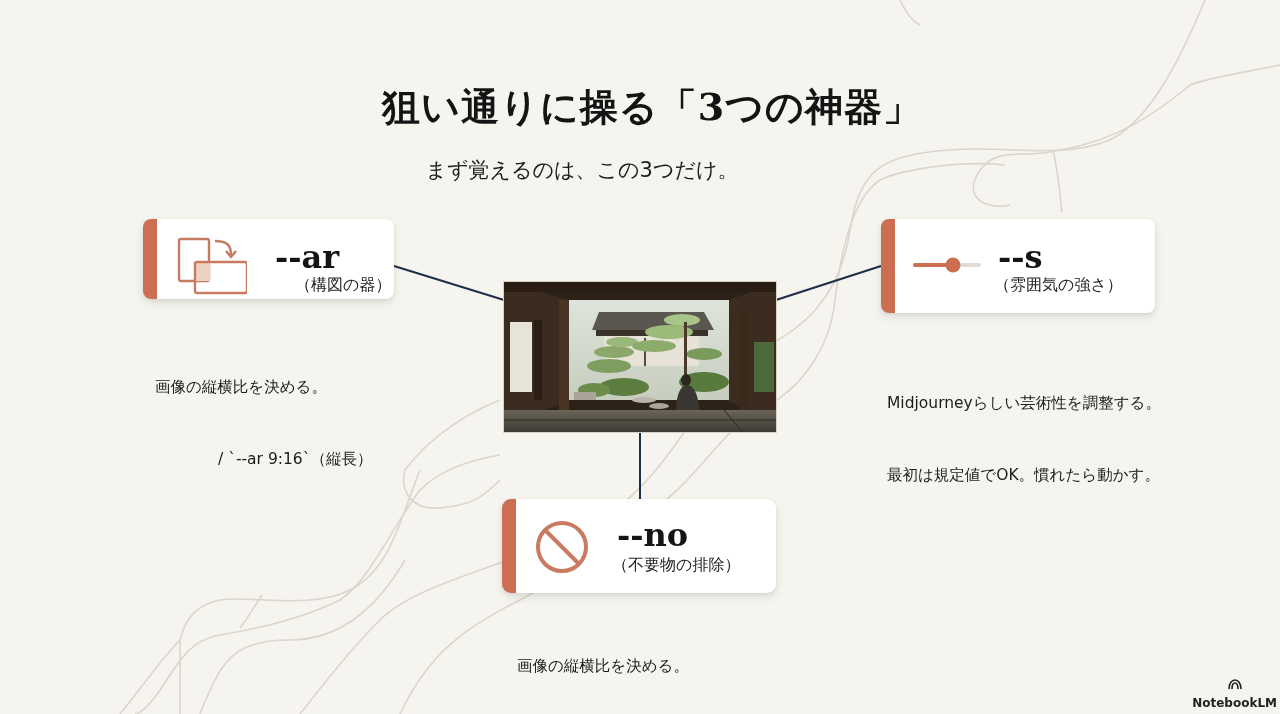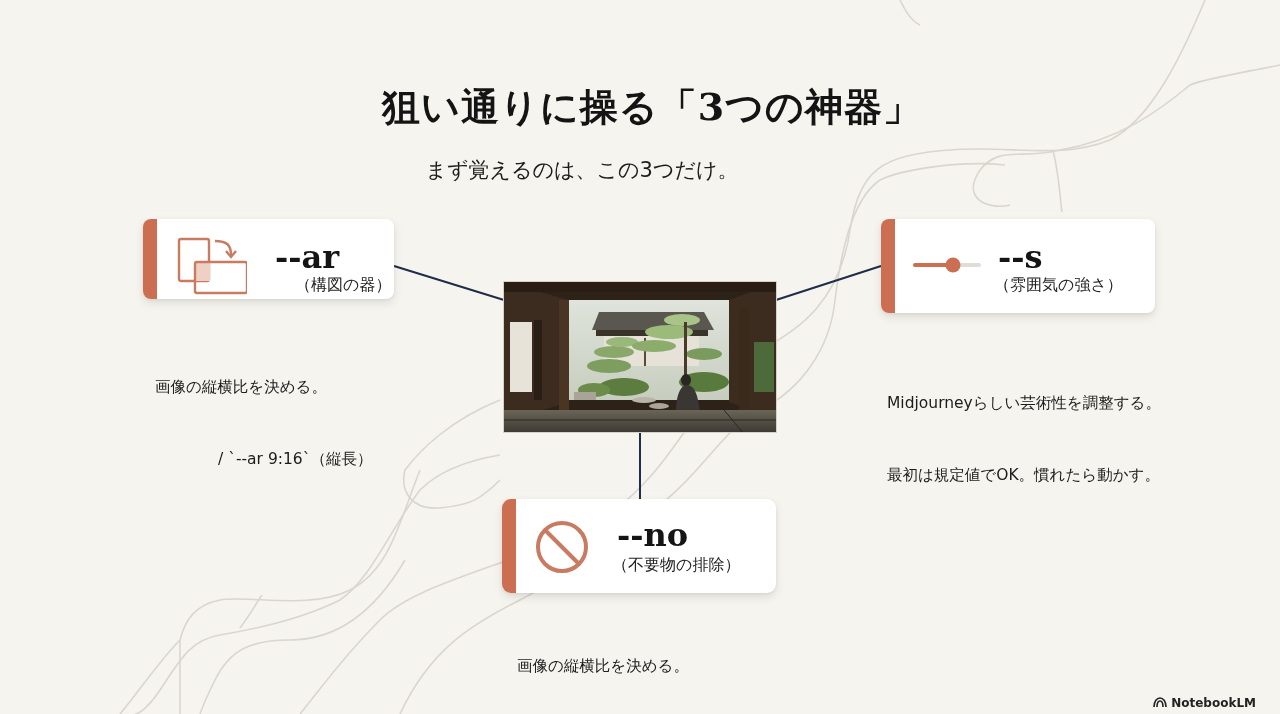--- a/index.html
+++ b/index.html
@@ -41,23 +41,23 @@
   .card .sub { position: absolute; font-size: 16px; color: #222; line-height: 1; }
 
   .desc { position: absolute; font-size: 15.5px; color: #1c1c1c; line-height: 24px; white-space: pre; }
 
   .photo {
     position: absolute; left: 503px; top: 281px; width: 274px; height: 152px;
     overflow: hidden; border: 1px solid #d8d2c6;
   }
 
   .brand {
-    position: absolute; right: 24px; bottom: 4px;
+    position: absolute; right: 3px; bottom: 4px;
     display: flex; align-items: center; gap: 4px;
-    font-size: 12px; font-weight: bold; color: #222;
+    font-size: 12px; font-weight: bold; color: #222; flex-direction: column;
   }
 </style>
 </head>
 <body>
 
 <svg class="bg-lines" viewBox="0 0 1280 714">
   <path d="M1205 0 C1180 60, 1150 120, 1110 140 C1060 160, 1010 145, 950 150 C880 155, 860 170, 850 230 C840 300, 800 330, 760 350 C700 380, 680 470, 600 520 C520 565, 420 580, 380 620 C340 660, 320 690, 300 714"></path>
   <path d="M1280 65 C1230 75, 1200 80, 1190 85 C1160 110, 1120 140, 1060 150 C1020 160, 1000 145, 980 170 C960 200, 990 210, 1010 205 M1053 150 C1060 180, 1060 200, 1062 212"></path>
   <path d="M1005 165 C960 160, 900 170, 880 180 C850 200, 840 260, 835 300 C830 350, 800 390, 760 410 C720 430, 700 480, 640 520 C600 545, 560 580, 520 600 C470 625, 430 650, 400 714"></path>
   <path d="M500 400 C450 420, 420 450, 405 470 C400 490, 410 510, 440 508 C470 505, 480 500, 500 480"></path>

